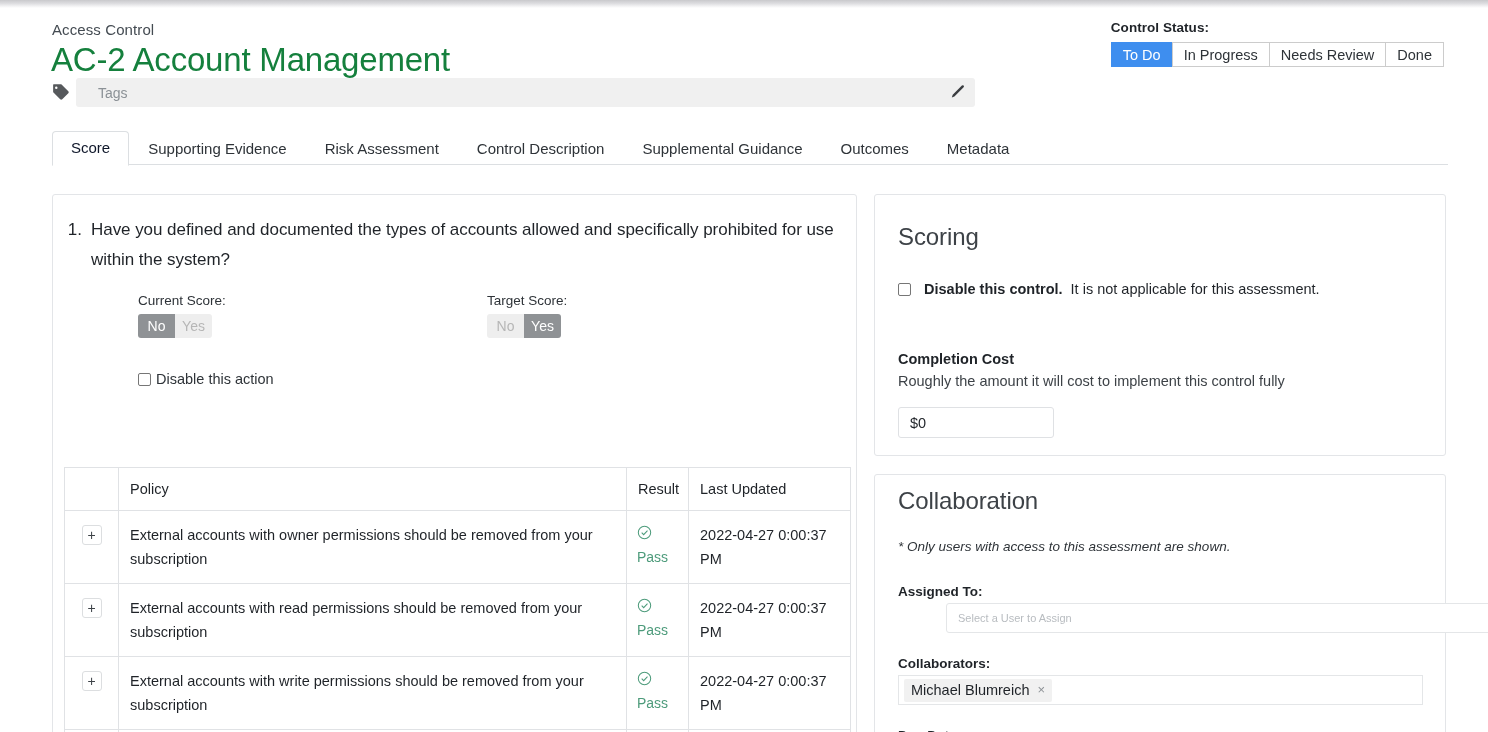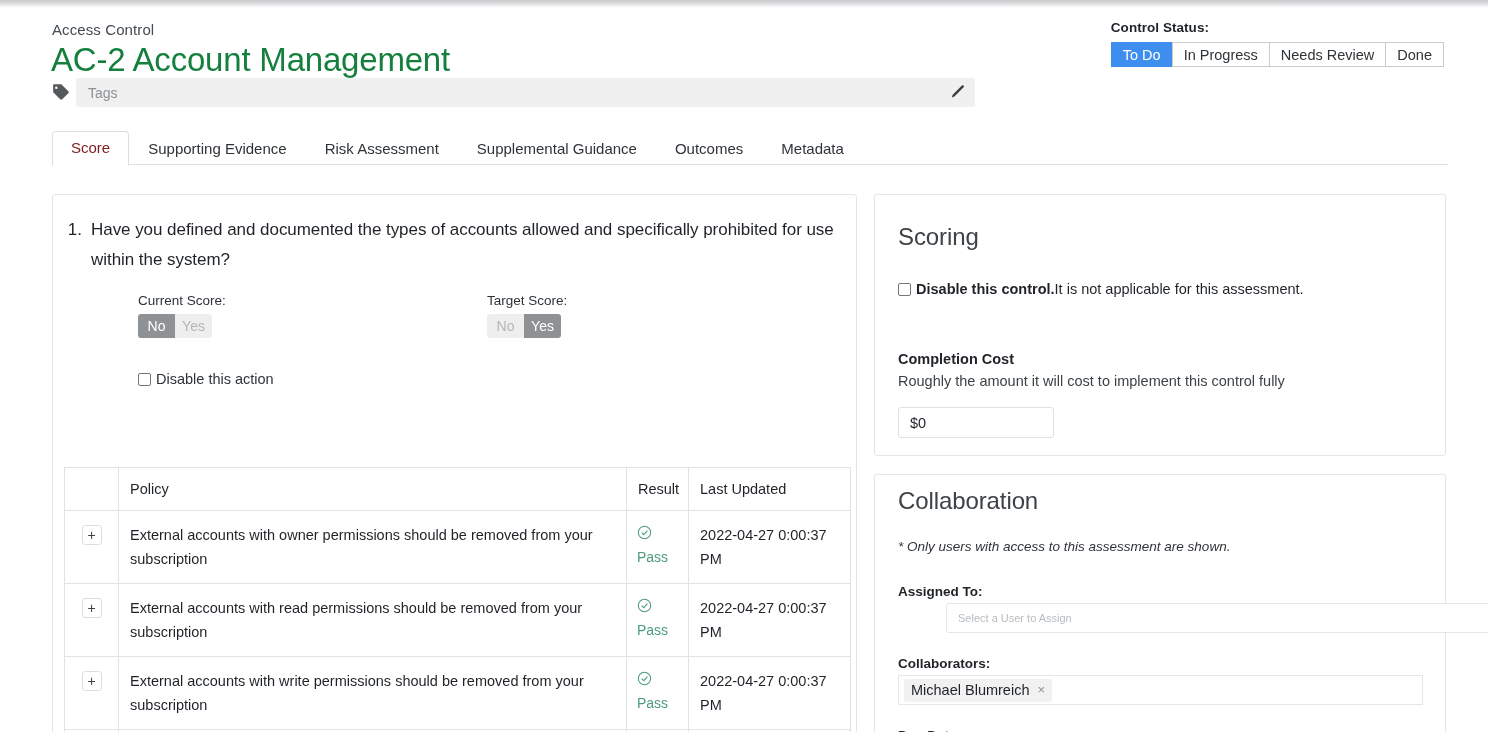--- a/index.html
+++ b/index.html
@@ -37,21 +37,21 @@
   .tags-row {
     position: absolute; left: 52px; top: 70px; width: 923px; height: 29px;
   }
   .tag-icon {
     position: absolute; left: 0px; top: 5px; width: 18px; height: 18px;
     color: #56595c;
   }
   .tags-input {
     position: absolute; left: 24px; top: 0; width: 899px; height: 29px;
     background: #f0f0f0; border: none; border-radius: 3px;
-    padding: 0 30px 0 12px; font-size: 14px; color: #6d7276;
+    padding: 0 30px 0 22px; font-size: 14px; color: #6d7276;
     font-family: "Liberation Sans", sans-serif;
   }
   .tags-input::placeholder { color: #8b9196; }
   .pencil-icon {
     position: absolute; right: 10px; top: 6px; width: 16px; height: 16px;
     color: #3a3d40; cursor: pointer;
   }
 
   
   .status-wrap { position: absolute; right: 44px; top: 12px; text-align: left; }
@@ -78,21 +78,21 @@
     border-bottom: 1px solid #dcdfe2;
   }
   .tabbar-inner { display: flex; align-items: flex-end; height: 33px; }
   .tab {
     font-size: 15px; color: #2e3338; padding: 6px 18px 8px 18px;
     cursor: pointer; line-height: 19px; white-space: nowrap;
     border: 1px solid transparent; border-bottom: none;
     position: relative; top: 1px;
   }
   .tab.active {
-    color: #7f1d1d; background: #ffffff;
+    color: #0f172a; background: #ffffff;
     border: 1px solid #dcdfe2; border-bottom: 1px solid #ffffff;
     border-radius: 4px 4px 0 0;
   }
 
   
   .main-card {
     position: absolute; left: 52px; top: 186px; width: 805px; height: 560px;
     background: #fff; border: 1px solid #e3e5e8; border-radius: 3px;
     overflow: hidden;
   }
@@ -188,21 +188,21 @@
   .side-h {
     position: absolute; left: 23px; font-size: 24px; font-weight: 400; color: #3d4247;
     letter-spacing: -0.1px;
     text-align: center;
   }
   .card-scoring .side-h { top: 28px; }
   .card-collab .side-h { top: 12px; }
 
   .disable-control {
     position: absolute; left: 23px; top: 86px; display: flex; align-items: center;
-    font-size: 14.5px; color: #1f2328; font-weight: bold;
+    font-size: 14.5px; color: #1f2328; font-weight: bold; gap: 8px;
   }
   .disable-control .txt-normal { font-weight: normal; }
 
   .cc-title {
     position: absolute; left: 23px; top: 156px; font-size: 14.5px; font-weight: bold; color: #1f2328;
   }
   .cc-sub {
     position: absolute; left: 23px; top: 178px; font-size: 14.5px; color: #3d4247;
   }
   .cc-input {
@@ -275,20 +275,21 @@
       <div class="status-btn">Needs Review</div>
       <div class="status-btn">Done</div>
     </div>
   </div>
 
   <div class="tabbar">
     <div class="tabbar-inner">
       <div class="tab active">Score</div>
       <div class="tab">Supporting Evidence</div>
       <div class="tab">Risk Assessment</div>
+      <div class="tab">Control Description</div>
       <div class="tab">Supplemental Guidance</div>
       <div class="tab">Outcomes</div>
       <div class="tab">Metadata</div>
     </div>
   </div>
 
   <div class="main-card">
 
     <div class="question-row">
       <div class="q-num">1.</div>

